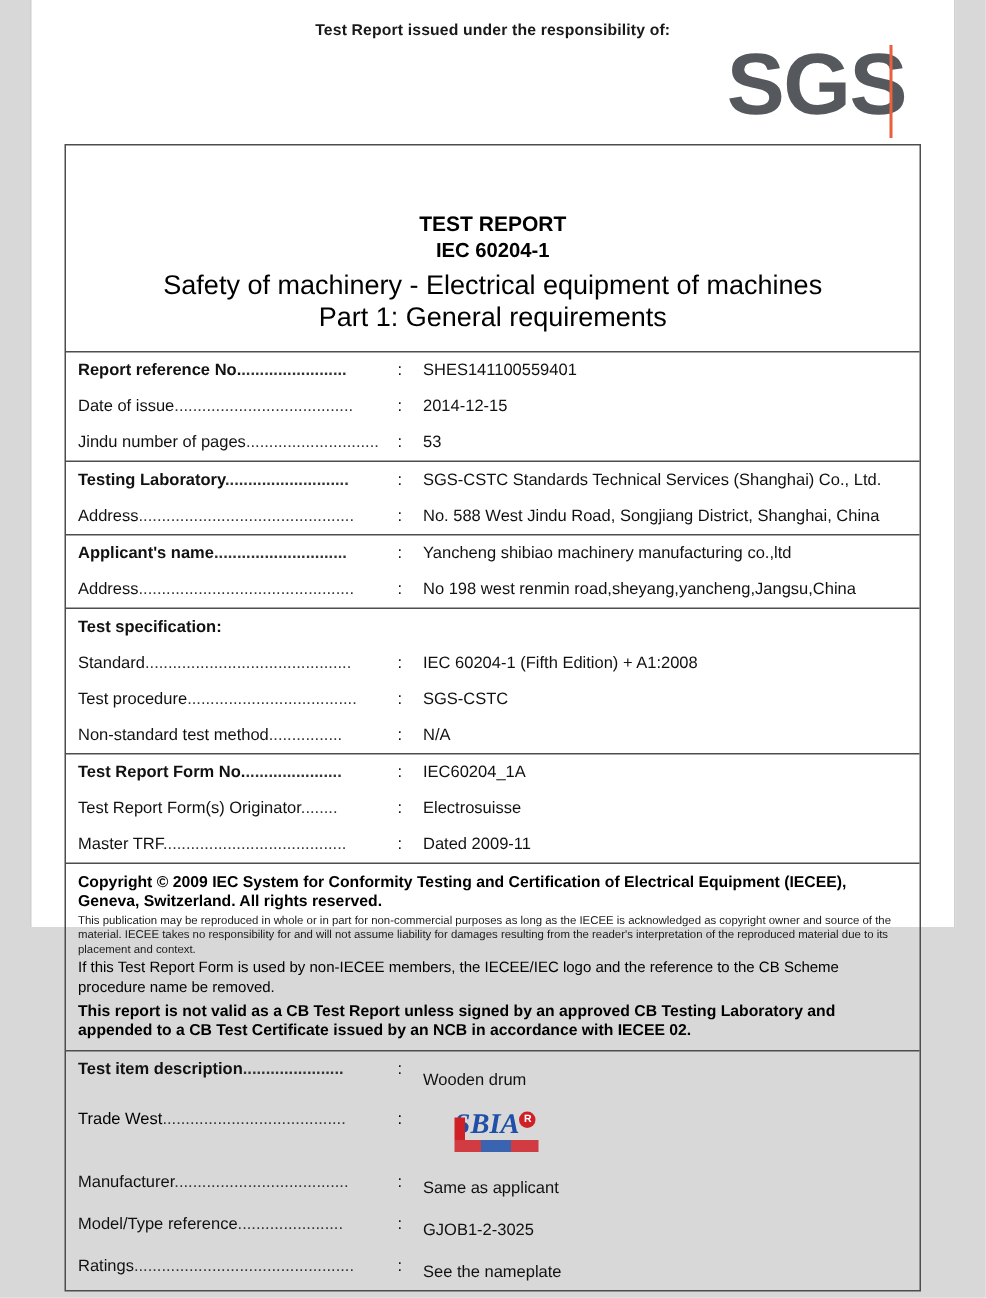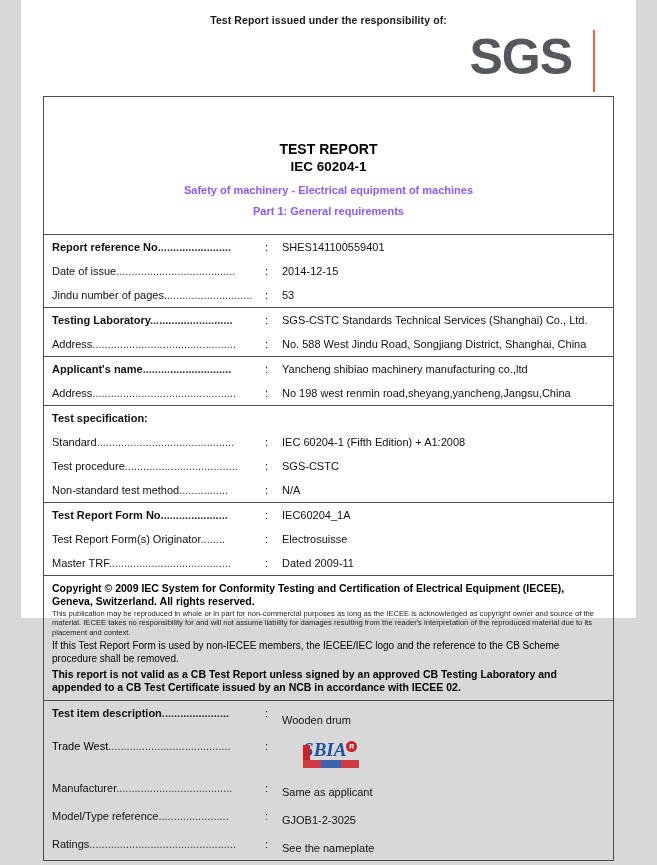--- a/index.html
+++ b/index.html
@@ -31,24 +31,24 @@
     color: #1a1a1a;
     padding-top: 14px;
     letter-spacing: 0.1px;
   }
   .sgs-wrap {
     position: relative;
     height: 66px;
   }
   .sgs-logo {
     position: absolute;
-    right: 64px;
+    right: 32px;
     top: 8px;
     font-family: "Liberation Sans", sans-serif;
-    font-size: 50px;
+    font-size: 58px;
     font-weight: bold;
     color: #55585c;
     letter-spacing: -1px;
     line-height: 46px;
   }
   .sgs-bar {
     position: absolute;
     right: 41px;
     top: 4px;
     width: 2px;
@@ -72,23 +72,23 @@
     line-height: 17px;
     margin-top: 32px;
   }
   .title-block .t2 {
     font-size: 13.5px;
     font-weight: bold;
     color: #000;
     line-height: 17px;
   }
   .title-block .t3 {
-    font-size: 11px;
-    font-weight: bold;
-    color: #8b5cf6;
+    font-size: 18px;
+    font-weight: normal;
+    color: #000000;
     line-height: 21px;
     margin-top: 5px;
   }
   .rowgroup {
     border-bottom: 1px solid #4d4d4d;
   }
   .rowgroup:last-child { border-bottom: none; }
   .row {
     display: flex;
     align-items: flex-start;
@@ -300,21 +300,21 @@
       <div class="row">
         <div class="label"><span>Master TRF</span><span class="dots">........................................</span></div>
         <div class="colon">:</div>
         <div class="value">Dated 2009-11</div>
       </div>
     </div>
 
     <div class="rowgroup copyright">
       <div class="cp-b">Copyright © 2009 IEC System for Conformity Testing and Certification of Electrical Equipment (IECEE), Geneva, Switzerland. All rights reserved.</div>
       <div class="cp-s">This publication may be reproduced in whole or in part for non-commercial purposes as long as the IECEE is acknowledged as copyright owner and source of the material. IECEE takes no responsibility for and will not assume liability for damages resulting from the reader's interpretation of the reproduced material due to its placement and context.</div>
-      <div class="cp-m">If this Test Report Form is used by non-IECEE members, the IECEE/IEC logo and the reference to the CB Scheme procedure shall be removed.</div>
+      <div class="cp-m">If this Test Report Form is used by non-IECEE members, the IECEE/IEC logo and the reference to the CB Scheme procedure name be removed.</div>
       <div class="cp-b2">This report is not valid as a CB Test Report unless signed by an approved CB Testing Laboratory and appended to a CB Test Certificate issued by an NCB in accordance with IECEE 02.</div>
     </div>
 
     <div class="rowgroup">
       <div class="row">
         <div class="label bold"><span>Test item description</span><span class="dots">......................</span></div>
         <div class="colon">:</div>
         <div class="value lower">Wooden drum</div>
       </div>
 

